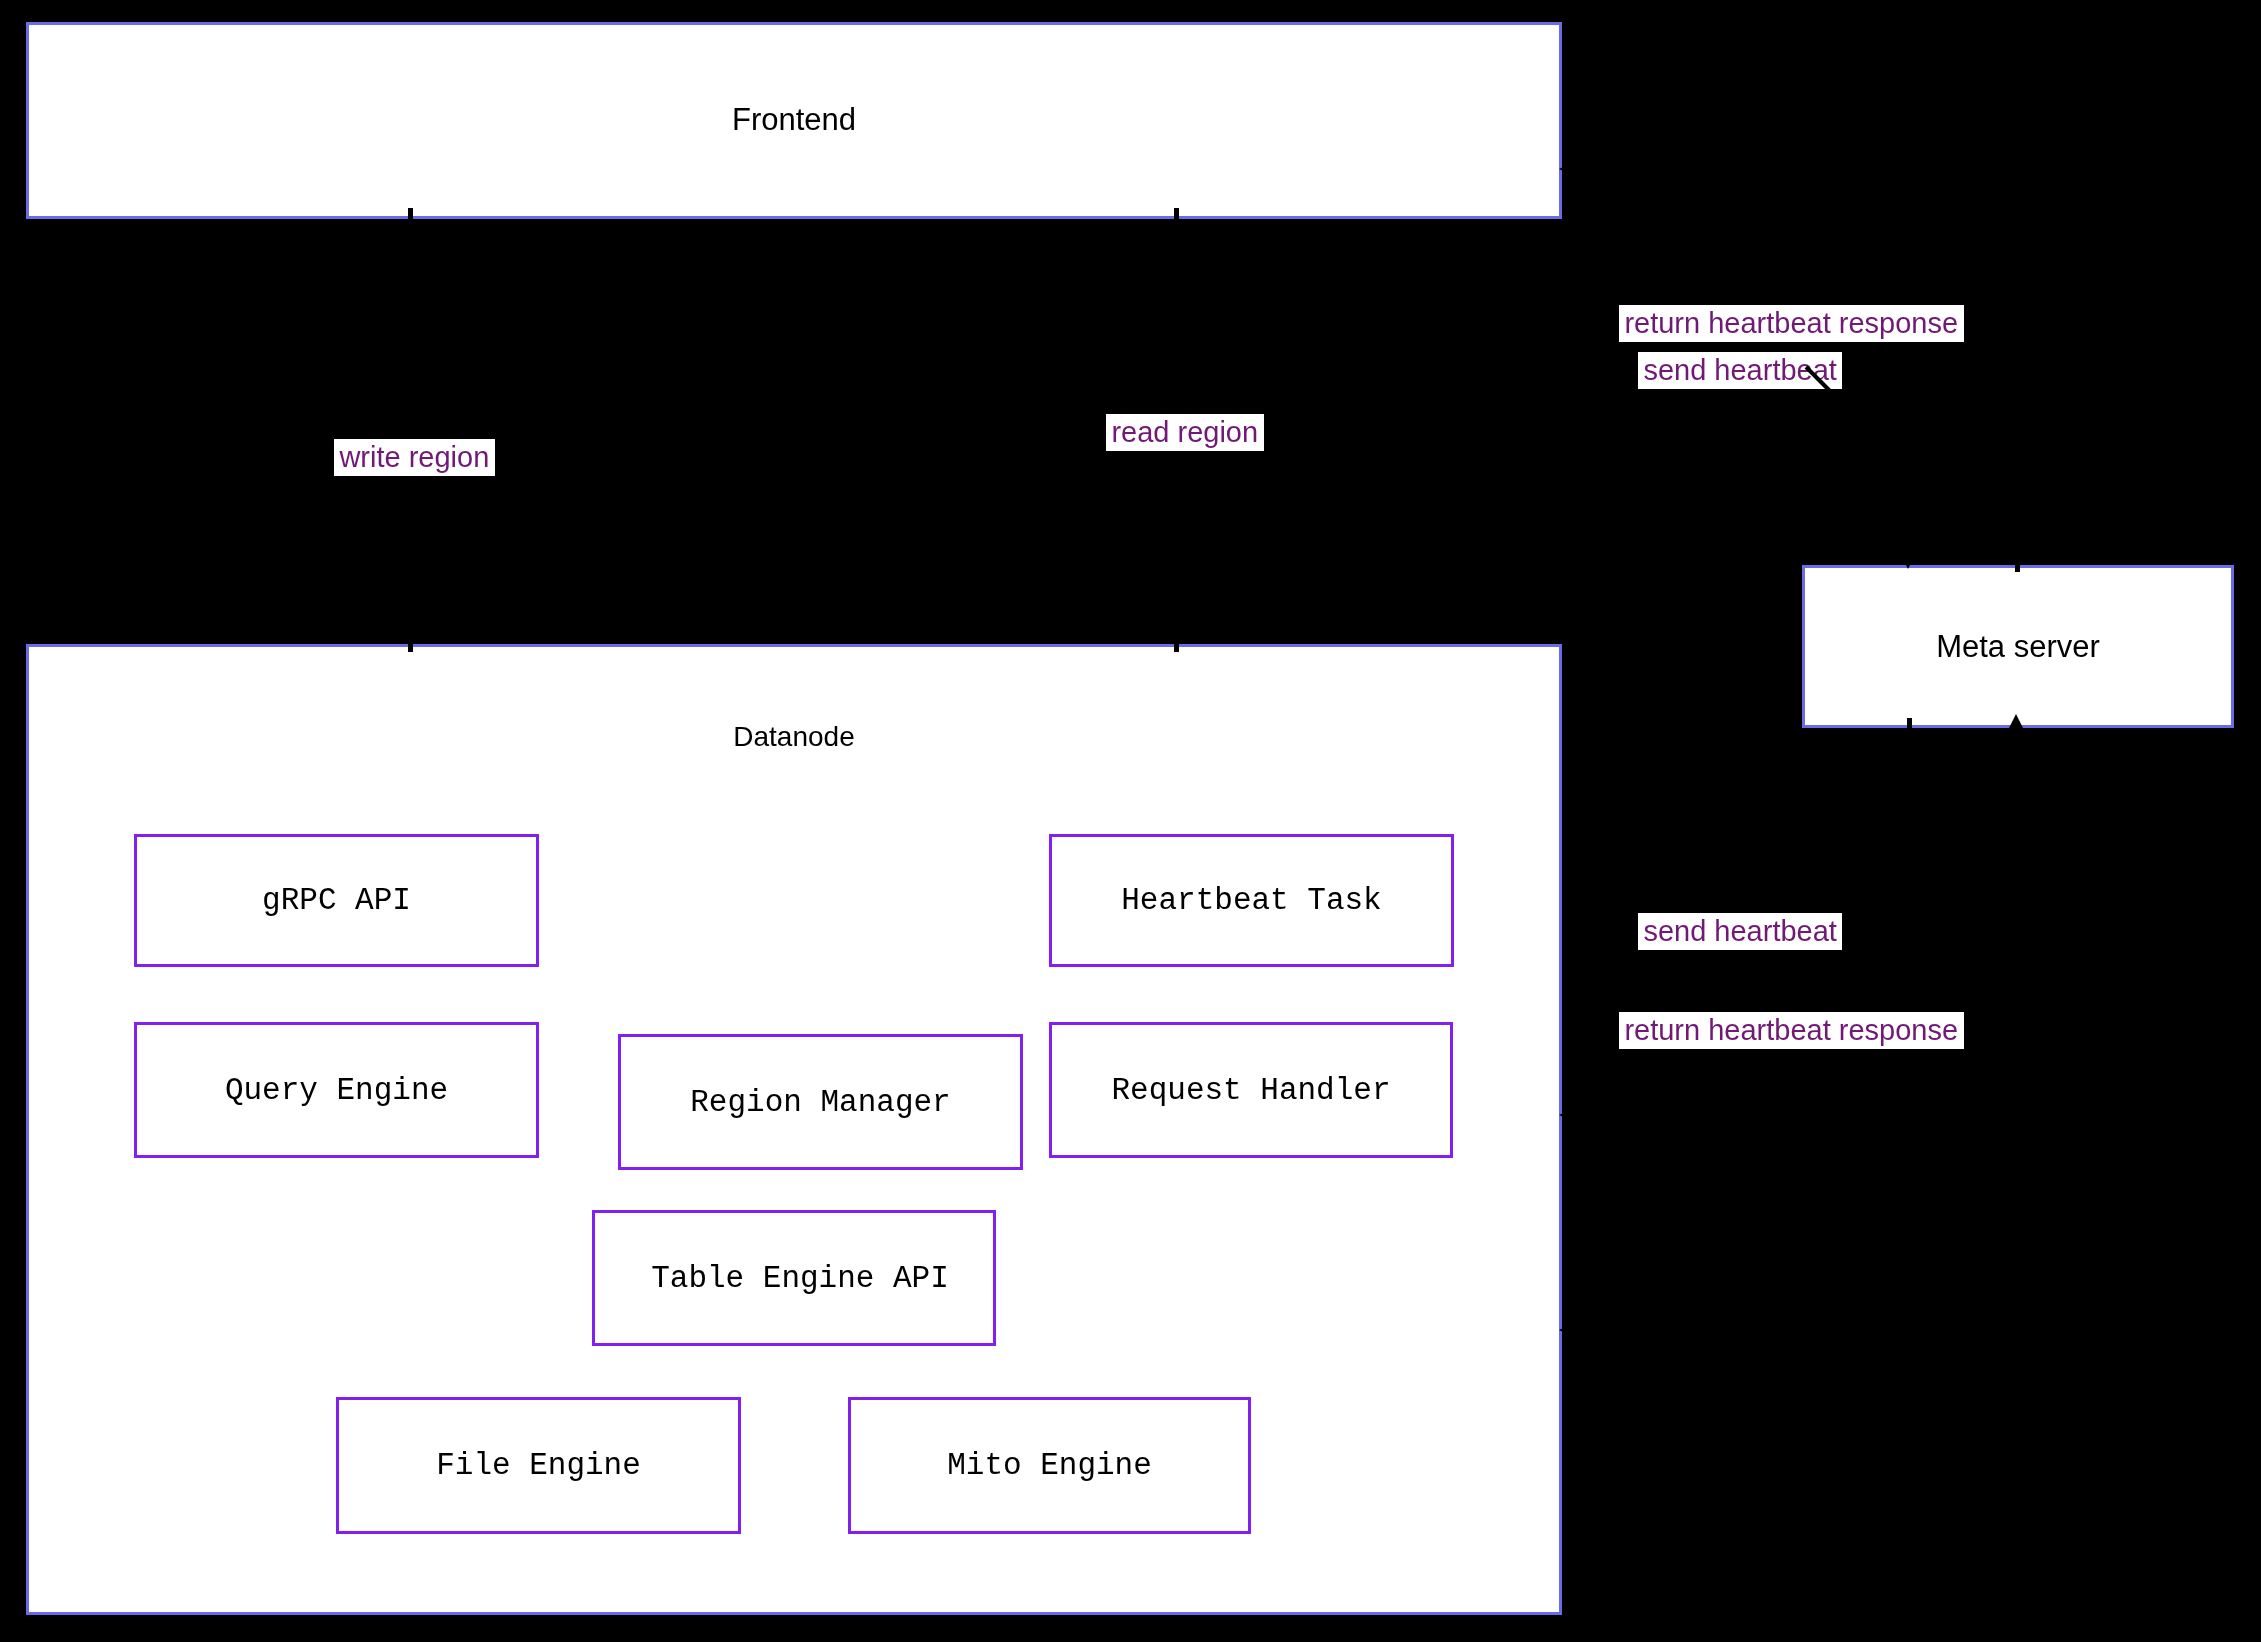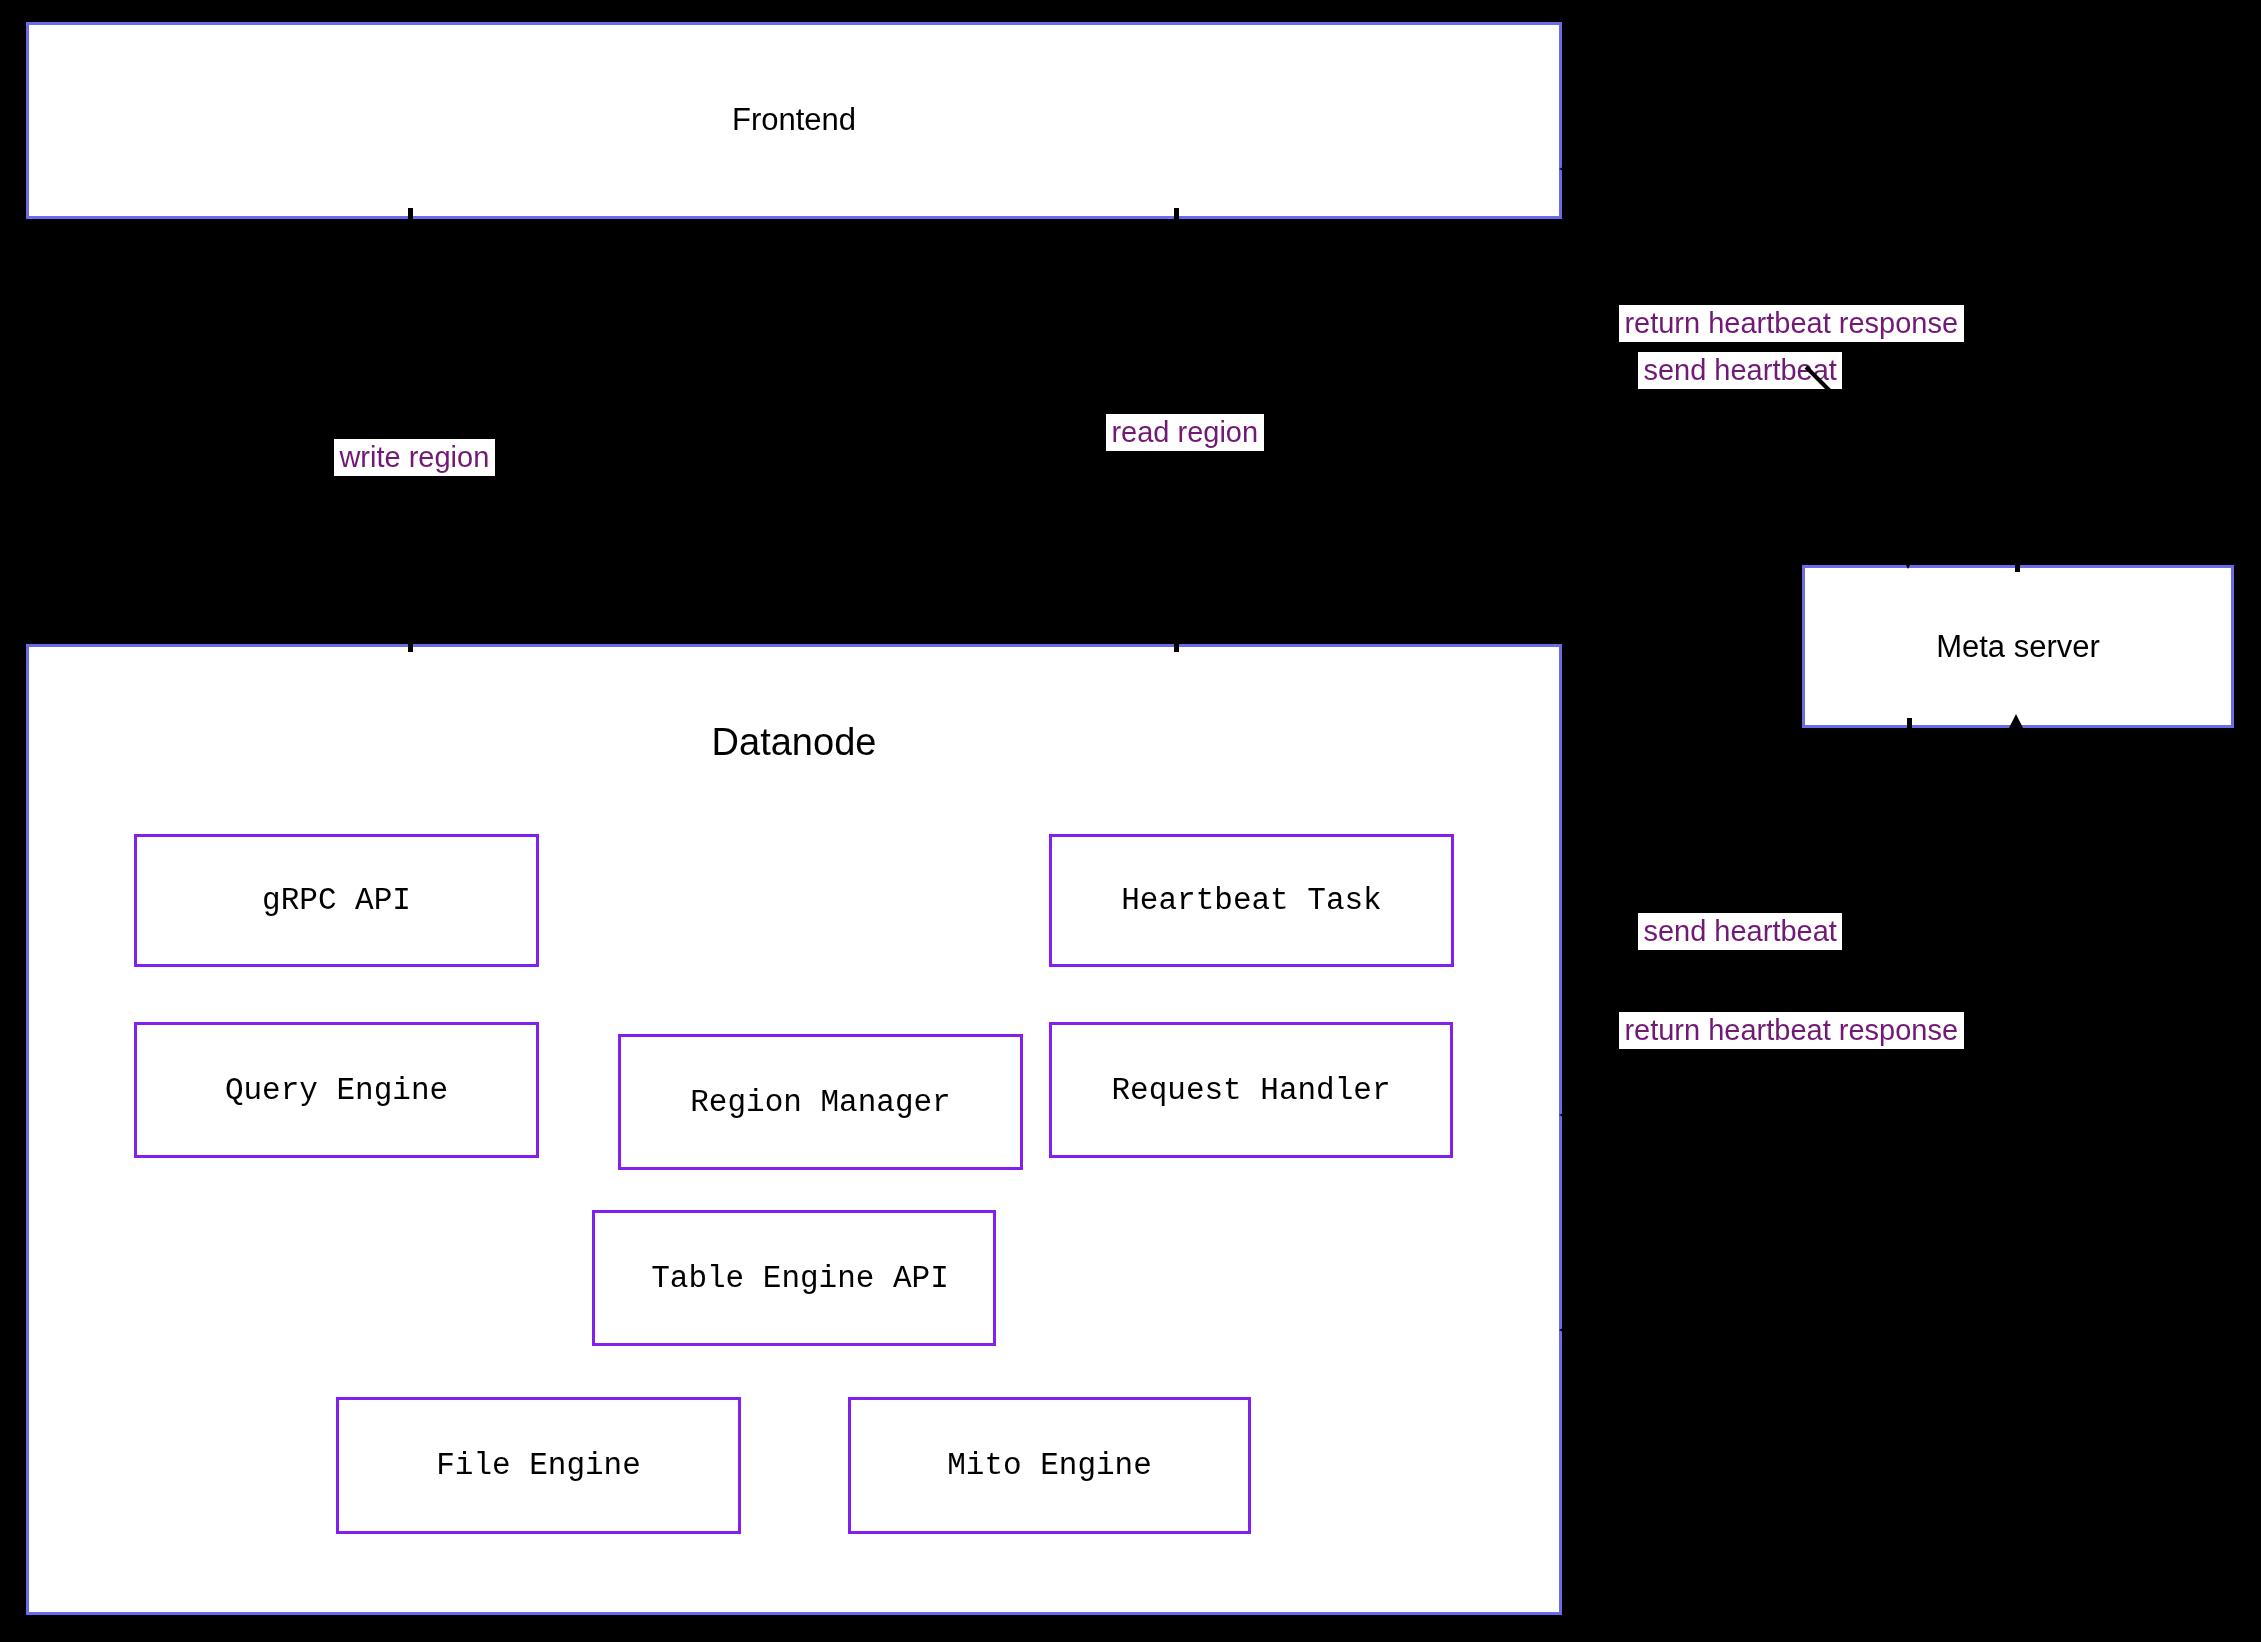--- a/index.html
+++ b/index.html
@@ -35,21 +35,21 @@
     display: flex; align-items: center; justify-content: center;
     font-size: 31px;
     z-index: 2;
     font-family: Liberation Mono, monospace;
   }
 
   
   .area-label {
     position: absolute;
     text-align: center;
-    font-size: 38px;
+    font-size: 28px;
     z-index: 3;
   }
 
   
   .edge-label {
     position: absolute;
     background: #ffffff;
     color: #701a75;
     font-size: 29px;
     line-height: 1.0;

